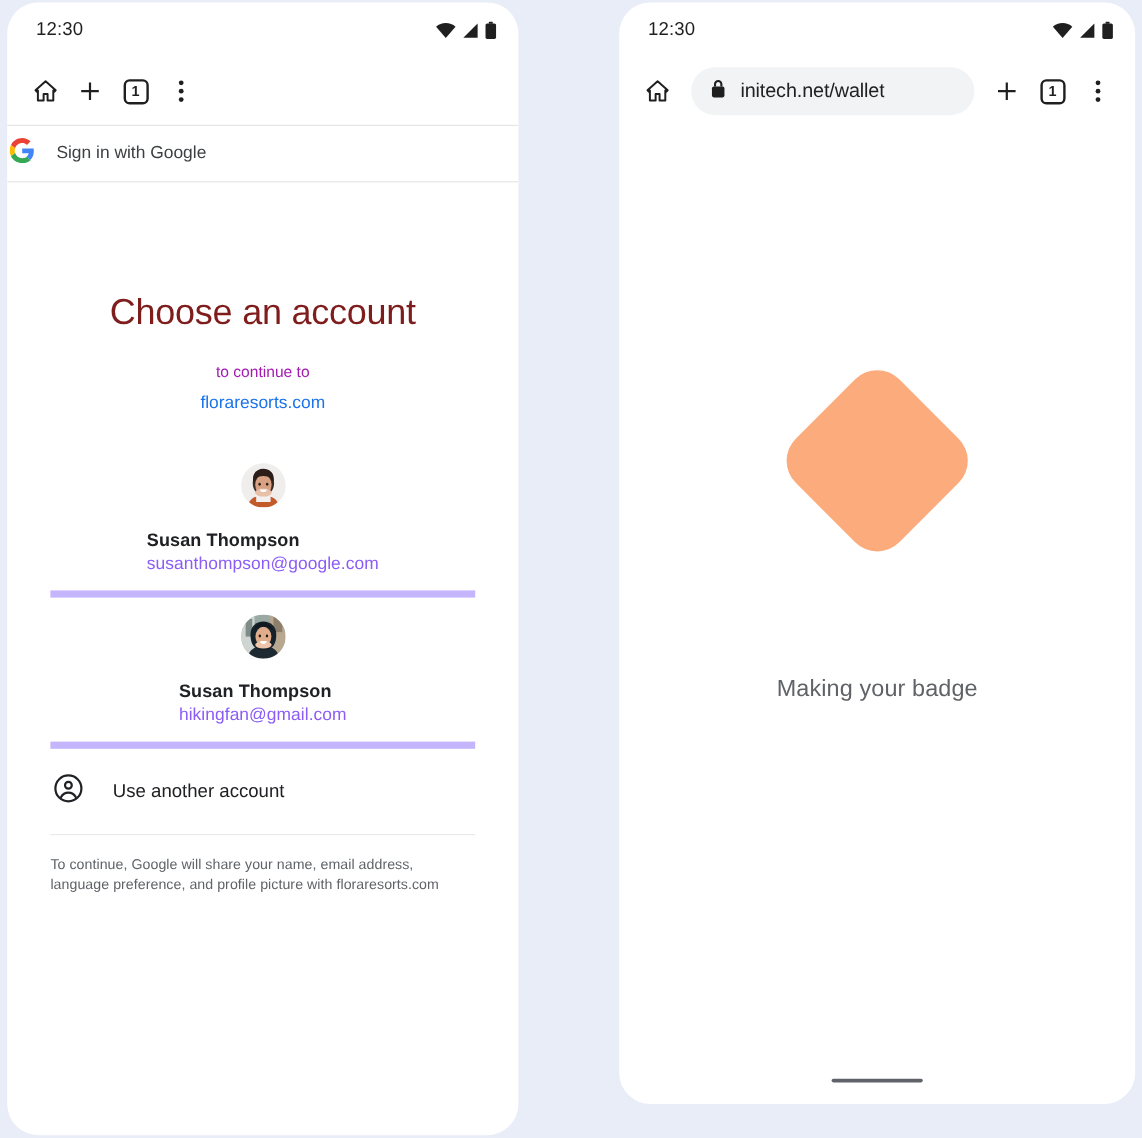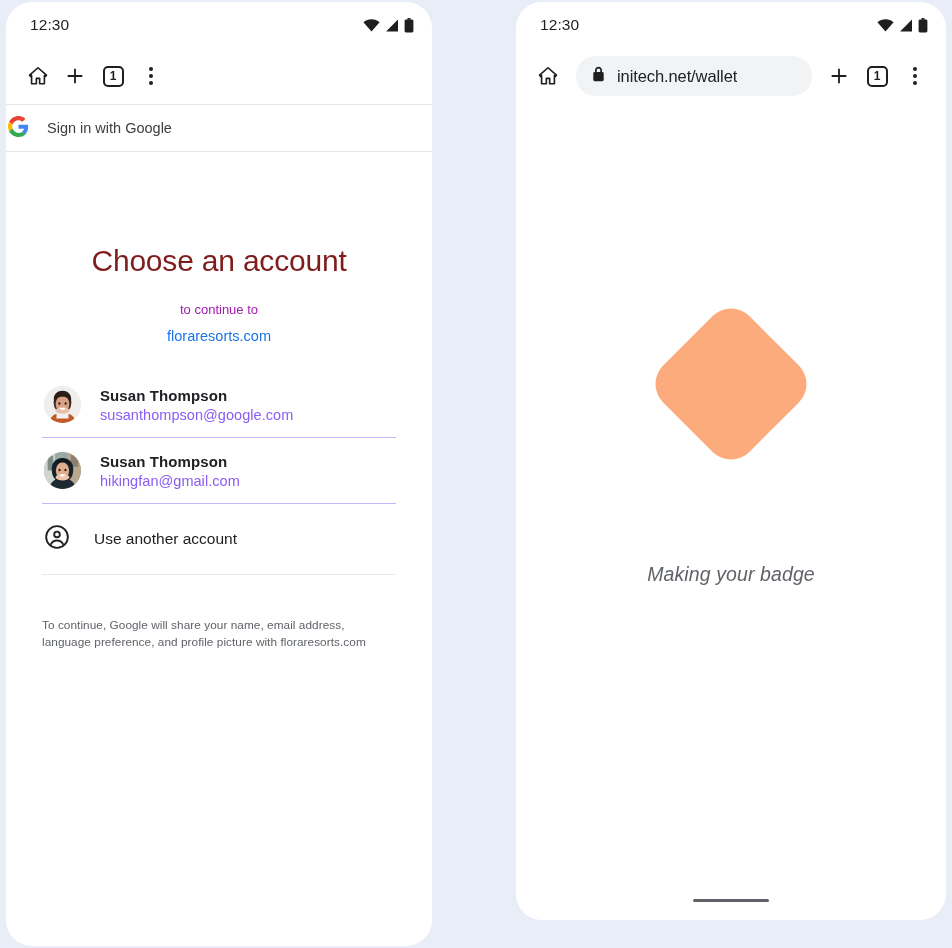--- a/index.html
+++ b/index.html
@@ -177,22 +177,23 @@
     margin-top: 11px;
   }
 
   .account-list { margin-top: 28px; }
 
   .account-row {
     display: flex;
     align-items: center;
     gap: 19px;
     padding: 14px 2px;
-    border-bottom: 1px solid #c4b5fd;
+    border-bottom: 6px solid #c4b5fd;
     cursor: pointer;
+    flex-direction: column;
   }
   .account-row:first-child { border-top: none; }
 
   .avatar {
     width: 37px;
     height: 37px;
     border-radius: 50%;
     flex: 0 0 auto;
     overflow: hidden;
     position: relative;
@@ -220,21 +221,21 @@
     padding: 20px 2px;
     border-bottom: 1px solid #e8eaed;
     cursor: pointer;
   }
   .another-label {
     font-size: 15.5px;
     color: #202124;
   }
 
   .disclaimer {
-    margin-top: 42px;
+    margin-top: 16px;
     font-size: 11.8px;
     line-height: 1.48;
     color: #5f6368;
     letter-spacing: 0.05px;
   }
 
   
   .wallet-body {
     height: calc(100% - 102px);
     display: flex;
@@ -248,21 +249,20 @@
     background: #fcac7c;
     border-radius: 26px;
     transform: rotate(45deg);
     margin-top: 219px;
   }
   .wallet-caption {
     margin-top: 118px;
     font-size: 19.5px;
     color: #5f6368;
     letter-spacing: 0.1px;
-    font-style: italic;
   }
   .home-indicator {
     position: absolute;
     bottom: 18px;
     left: 50%;
     transform: translateX(-50%);
     width: 76px;
     height: 3.5px;
     border-radius: 2px;
     background: #5f6368;

